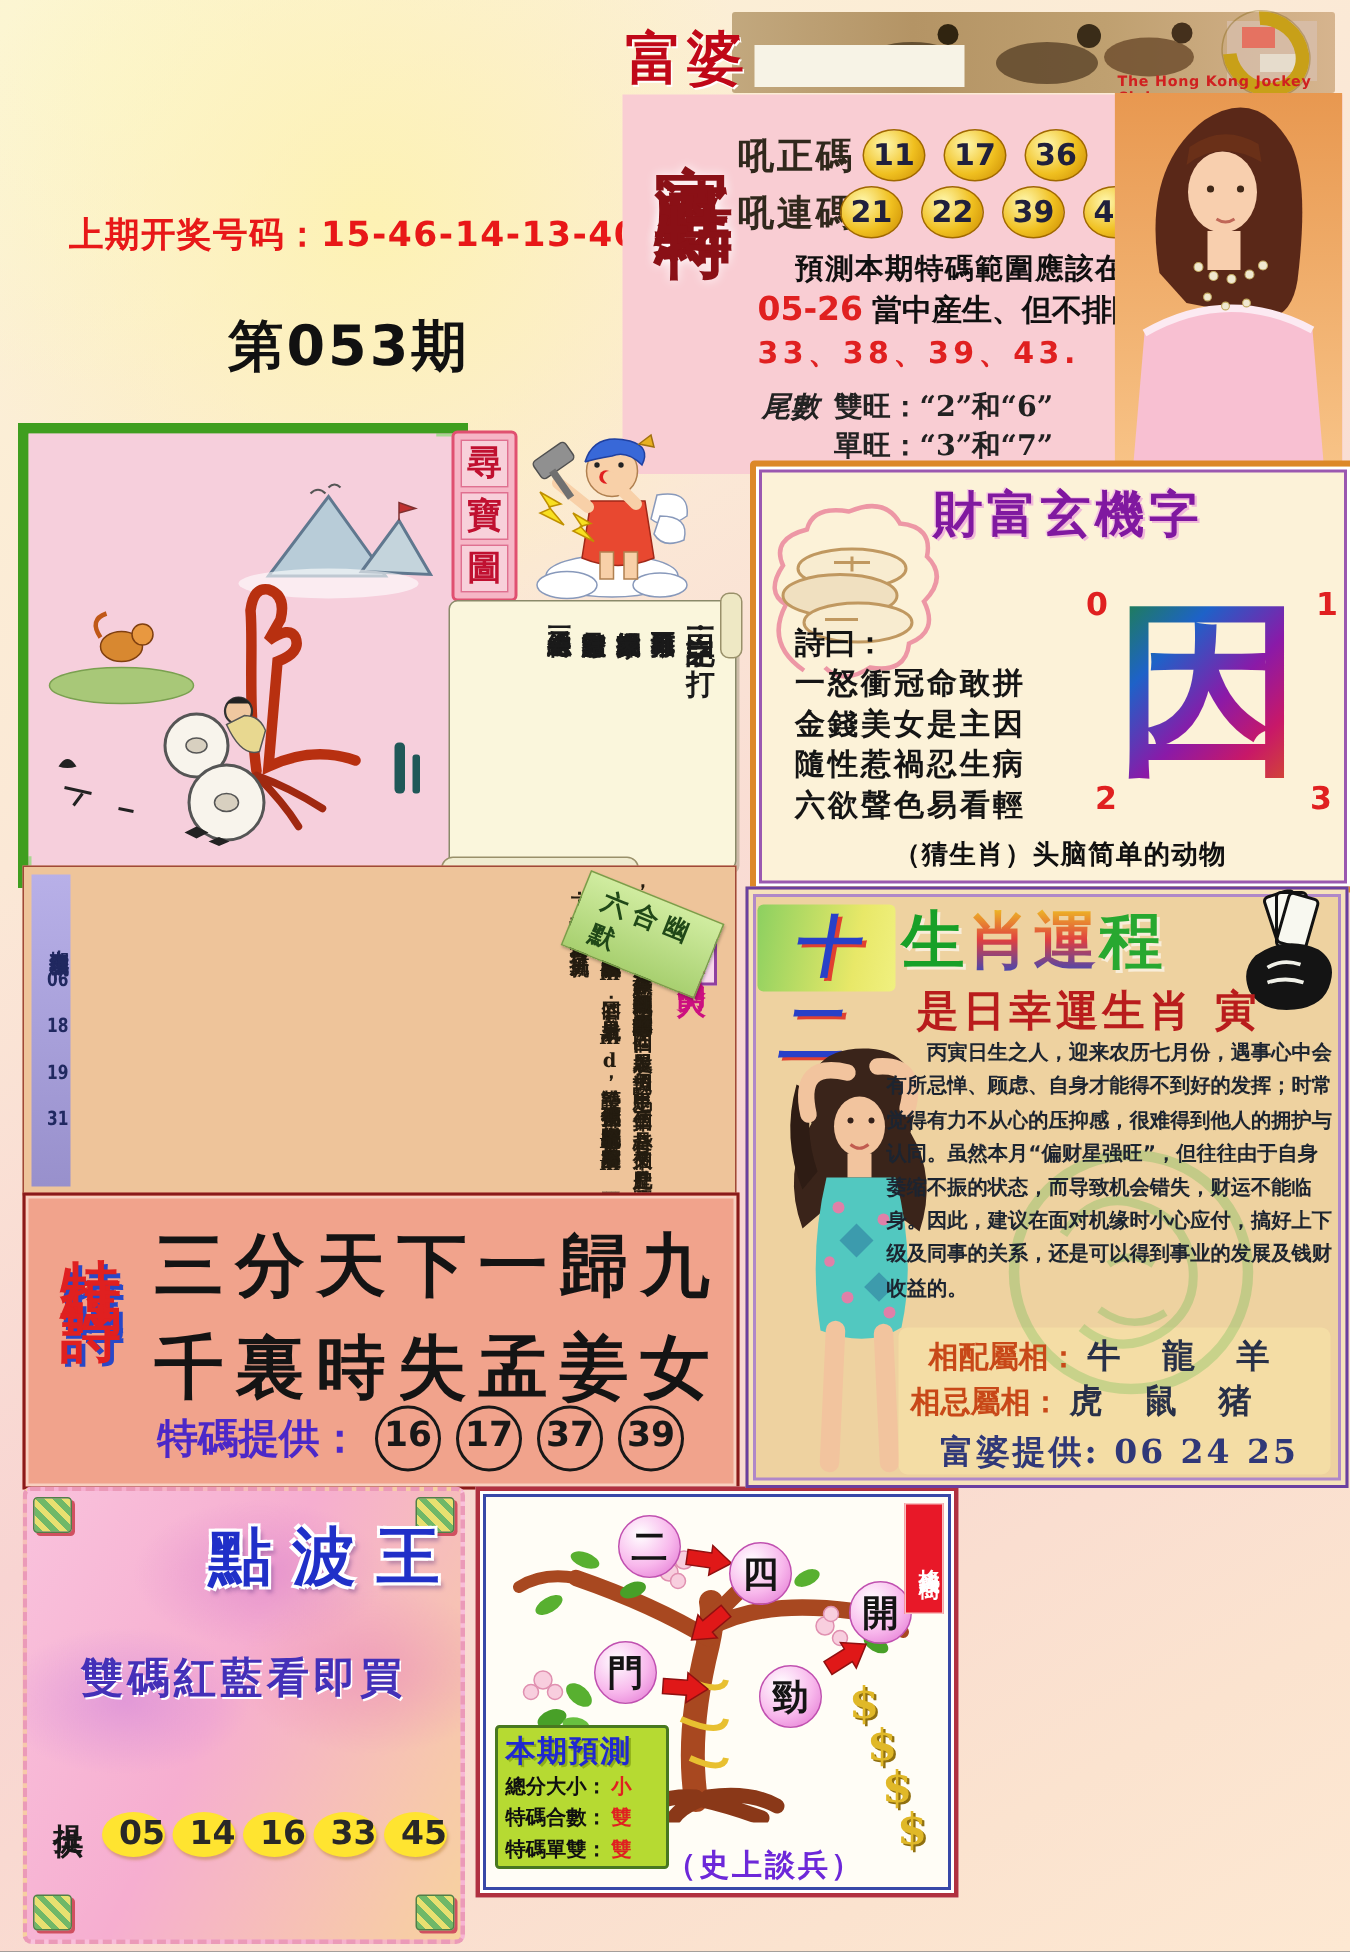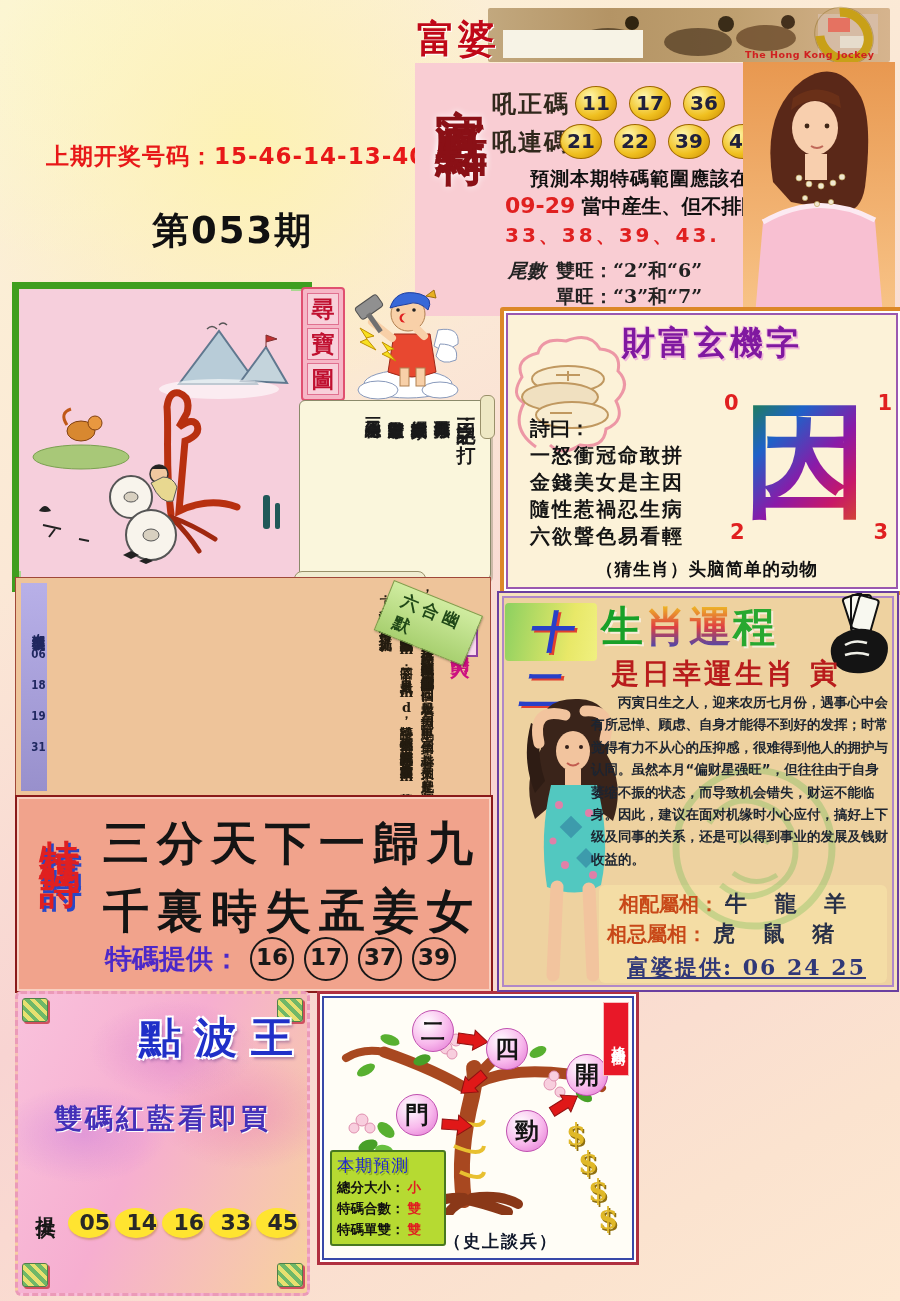--- a/index.html
+++ b/index.html
@@ -133,25 +133,25 @@
   .tree-corner{left:283px;top:8px;width:24px;height:72px;background:#e81828;color:#fff;
     writing-mode:vertical-rl;text-orientation:upright;font-size:14px;font-weight:bold;text-align:center;
     border:1px solid #f8c0c0;letter-spacing:3px;z-index:3;}
   .tball{width:40px;height:40px;border-radius:50%;border:1px solid #c050b0;text-align:center;line-height:40px;
     font-size:24px;font-weight:bold;color:#141414;font-family:"DejaVu Serif",serif;z-index:2;
     background:radial-gradient(circle at 35% 30%,#ffffff,#f8b8ec 55%,#e070d0);}
   .dollar{font-size:29px;font-weight:bold;color:#e0b828;font-family:"DejaVu Serif",serif;
     text-shadow:1.5px 1.5px 0 #907010;z-index:2;}
   .forecast{left:10px;top:156px;width:116px;height:96px;background:#b6da32;border:2px solid #487820;
     border-radius:3px;padding:2px 5px;z-index:3;box-sizing:border-box;}
-  .forecast-title{font-size:17px;font-weight:normal;color:#2028d0;letter-spacing:1px;
+  .forecast-title{font-size:20px;font-weight:bold;color:#2028d0;letter-spacing:1px;
     text-shadow:1.5px 1.5px 0 #8fae18;}
   .forecast-row{font-size:13.5px;font-weight:bold;color:#101010;line-height:21px;}
   .forecast-row b{color:#e02020;margin-left:3px;}
-  .tree-caption{left:124px;top:236px;font-size:17px;font-weight:bold;color:#0f172a;letter-spacing:2px;
+  .tree-caption{left:124px;top:236px;font-size:20px;font-weight:bold;color:#6d28d9;letter-spacing:2px;
     font-family:"DejaVu Serif",serif;z-index:3;}
 
   
   .zodiac{left:497px;top:591px;width:398px;height:397px;background:#eed2a0;border:2px solid #6a3fa0;
     box-shadow:inset 0 0 0 3px #f6e2bc,inset 0 0 0 5px #b088c8;}
   .z-prefix{left:6px;top:10px;width:92px;height:58px;border-radius:4px;text-align:center;
     background:linear-gradient(100deg,#8cd060,#e8e868 70%,#f0f080);}
   .z-prefix span{display:inline-block;font-size:44px;font-weight:bold;color:#2840c8;line-height:58px;
     letter-spacing:6px;transform:skewX(-10deg);text-shadow:3px 2px 0 #e04030;font-family:"DejaVu Serif",serif;}
   .z-title{left:102px;top:6px;font-size:42px;font-weight:bold;font-family:"DejaVu Serif",serif;letter-spacing:2px;}
@@ -162,21 +162,21 @@
   .z-sub{left:112px;top:62px;font-size:28px;font-weight:bold;color:#b91c1c;letter-spacing:3px;
     font-family:"DejaVu Serif",serif;}
   .z-body{left:92px;top:98px;width:298px;height:196px;font-size:13.5px;line-height:1.66;font-weight:bold;
     color:#1c2430;text-indent:2em;z-index:2;}
   .z-panel{left:100px;top:292px;width:288px;height:98px;background:rgba(250,230,170,.55);border-radius:6px;}
   .z-row1{left:108px;top:296px;z-index:2;margin-left:12px;}
   .z-row2{left:108px;top:326px;z-index:2;}
   .z-label{font-size:20px;font-weight:bold;color:#c84818;font-family:"DejaVu Serif",serif;}
   .z-value{font-size:22px;font-weight:bold;color:#283048;letter-spacing:10px;font-family:"DejaVu Serif",serif;margin-left:6px;}
   .z-provide{left:128px;top:360px;font-size:22px;font-weight:bold;color:#303878;letter-spacing:2px;
-    font-family:"DejaVu Serif",serif;z-index:2;text-decoration:underline;}
+    font-family:"DejaVu Serif",serif;z-index:2;}
   .watermark{left:150px;top:150px;opacity:.22;z-index:1;}
 </style>
 </head>
 <body>
 
 <div class="page">
 
   <div class="abs strip">
     <svg width="402" height="54" viewBox="0 0 402 54">
       <ellipse cx="210" cy="34" rx="34" ry="14" fill="#5a4228" opacity=".8"></ellipse>
@@ -210,21 +210,21 @@
   <div class="abs rowlabel" style="left:492px;top:126px;">吼連碼</div>
   <div class="abs balls" style="left:560px;top:124px;">
     <span class="ball">21</span>
     <span class="ball">22</span>
     <span class="ball">39</span>
     <span class="ball">40</span>
   </div>
 
   <div class="abs fc-intro">預測本期特碼範圍應該在</div>
   <div class="abs fc-line">
-    <span class="fc-range">09-29</span><span>當中産生、但不排除</span>
+    <span class="fc-range">05-26</span><span>當中産生、但不排除</span>
   </div>
   <div class="abs fc-extra">33、38、39、43.</div>
   <div class="abs tail1">
     <span class="tail-label">尾數</span><span>雙旺：“2”和“6”</span>
   </div>
   <div class="abs tail2">單旺：“3”和“7”</div>
 
   <div class="abs photo">
     <svg width="152" height="254" viewBox="0 0 152 254">
       <defs>

